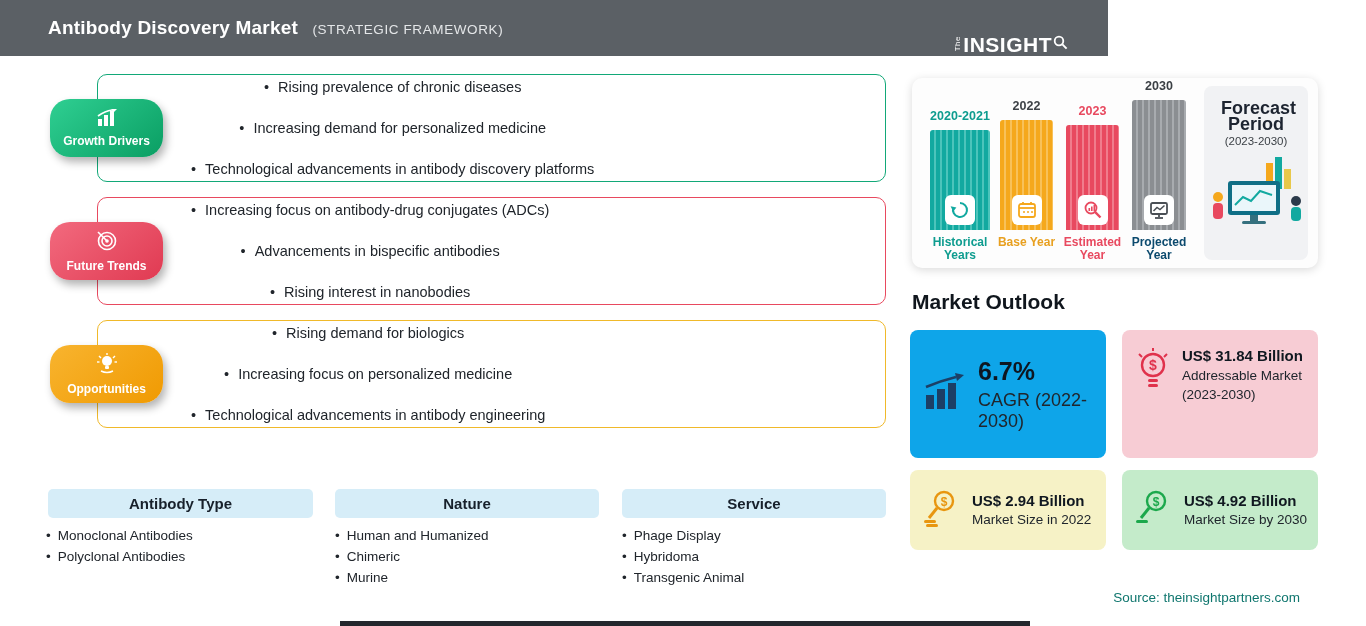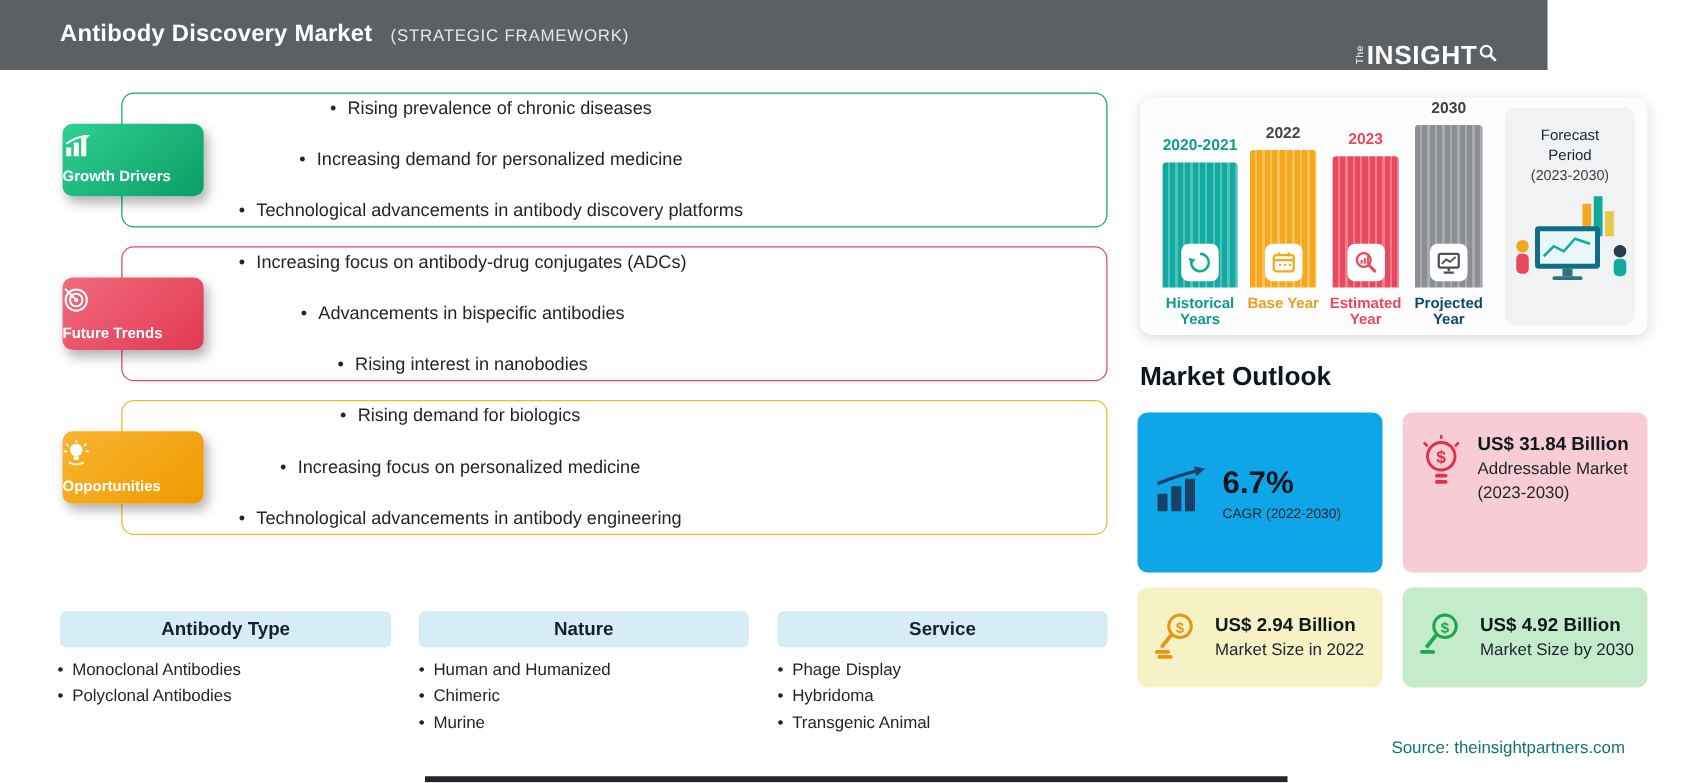--- a/index.html
+++ b/index.html
@@ -1,42 +1,42 @@
 <!DOCTYPE html>
 <html><head>
 <meta charset="utf-8">
 <style>
   html,body{margin:0;padding:0;background:#fff;}
   .canvas{position:relative;width:1366px;height:626px;background:#ffffff;overflow:hidden;
           font-family:"Liberation Sans","DejaVu Sans",sans-serif;}
 
   
-  .topbar{position:absolute;top:0;left:0;width:1238px;height:56px;background:#5b6065;
+  .topbar{position:absolute;top:0;left:0;width:1108px;height:56px;background:#5b6065;
           display:flex;align-items:center;justify-content:space-between;
           padding:0 40px 0 48px;box-sizing:border-box;}
   .title{color:#ffffff;font-size:19px;font-weight:bold;letter-spacing:.2px;}
   .subtitle{color:#e4e6e8;font-size:13.5px;margin-left:10px;letter-spacing:.6px;}
   .logo{display:flex;flex-direction:column;align-items:flex-end;color:#fff;line-height:1;}
   .logo-top{display:flex;align-items:center;gap:1px;margin-top:44px;}
   .logo-the{font-size:8px;writing-mode:vertical-rl;transform:rotate(180deg);letter-spacing:.5px;}
   .logo-insight{font-size:21px;font-weight:bold;letter-spacing:.5px;}
   .logo-partners{font-size:11px;letter-spacing:2.5px;margin-top:1px;}
 
   
   .panel{position:absolute;left:97px;width:789px;height:108px;border-radius:10px;background:#fff;
          display:flex;align-items:center;box-sizing:border-box;padding-left:93px;}
   .panel ul{margin:0;padding:0;list-style:none;display:flex;flex-direction:column;gap:25px;align-items:center;}
   .panel li{font-size:14.5px;color:#20252b;}
   .panel li::before{content:"•";margin-right:9px;}
   .p1{top:74px;border:1.6px solid #12a878;}
   .p2{top:197px;border:1.6px solid #e8495f;}
   .p3{top:320px;border:1.6px solid #f0b92a;}
 
-  .badge{position:absolute;left:50px;width:113px;height:58px;border-radius:8px;
-         display:flex;flex-direction:column;justify-content:center;gap:3px;
+  .badge{position:absolute;left:50px;width:113px;height:58px;border-radius:20px;
+         display:flex;flex-direction:column;align-items:center;justify-content:center;gap:3px;
          box-shadow:3px 5px 9px rgba(0,0,0,.3);}
   .badge-label{color:#fff;font-weight:bold;font-size:12px;}
   .bg1{top:99px;background:linear-gradient(140deg,#2fcf92,#0a9e63);}
   .bg2{top:222px;background:linear-gradient(140deg,#f26a7e,#e03a52);}
   .bg3{top:345px;background:linear-gradient(140deg,#f8b42f,#f09a02);}
 
   
   .seg-title{position:absolute;left:48px;top:446px;width:838px;height:31px;background:#696e73;
              border-radius:6px;color:#fff;font-weight:bold;font-size:15px;
              display:flex;align-items:center;justify-content:center;}
@@ -68,33 +68,33 @@
   .icon-chip{position:absolute;bottom:5px;left:50%;transform:translateX(-50%);width:30px;height:30px;
              background:#fff;border-radius:6px;display:flex;align-items:center;justify-content:center;}
   .tl-col .lbl{position:absolute;top:158px;left:50%;transform:translateX(-50%);width:72px;
                text-align:center;font-size:12px;font-weight:bold;line-height:13px;}
   .tc1 .lbl{color:#0e9c8f;} .tc2 .lbl{color:#e8a020;}
   .tc3 .lbl{color:#e8495f;} .tc4 .lbl{color:#0c4a6e;}
 
   .forecast{position:absolute;left:292px;top:8px;width:104px;height:174px;background:#f1f2f4;
             border-radius:8px;display:flex;flex-direction:column;align-items:center;
             padding-top:14px;box-sizing:border-box;}
-  .forecast-title{font-size:12px;font-weight:normal;color:#1d2430;text-align:center;line-height:16px;width:70px;}
+  .forecast-title{font-size:18px;font-weight:bold;color:#1d2430;text-align:center;line-height:16px;width:70px;}
   .forecast-range{font-size:11.5px;color:#3a3f44;margin-top:3px;}
   .forecast svg{margin-top:8px;}
 
   
   .outlook-title{position:absolute;left:912px;top:290px;font-size:21px;font-weight:bold;color:#10161d;}
   .card{position:absolute;border-radius:8px;box-sizing:border-box;display:flex;gap:10px;}
   .cardA{left:910px;top:330px;width:196px;height:128px;background:#0ea5e9;align-items:center;padding:0 12px;}
   .cardB{left:1122px;top:330px;width:196px;height:128px;background:#f7ccd4;align-items:flex-start;padding:16px 12px 0 12px;}
   .cardC{left:910px;top:470px;width:196px;height:80px;background:#f6f2c6;align-items:center;padding:0 10px;}
   .cardD{left:1122px;top:470px;width:196px;height:80px;background:#c4ebca;align-items:center;padding:0 10px;}
   .bigval{font-size:25px;font-weight:bold;color:#0e1620;}
-  .cardA .label{font-size:11px;color:#20262d;margin-top:4px;}
+  .cardA .label{font-size:18px;color:#20262d;margin-top:4px;}
   .cardtext{font-size:13.5px;line-height:19px;color:#20262d;}
   .cardtext .val{font-weight:bold;font-size:15px;color:#101820;}
   .nowrap{white-space:nowrap;}
 
   .source{position:absolute;right:66px;top:590px;font-size:13.5px;color:#0f766e;}
   .bottom-strip{position:absolute;left:340px;bottom:0;width:690px;height:5px;background:#23272d;}
 </style>
 </head>
 <body>
 

